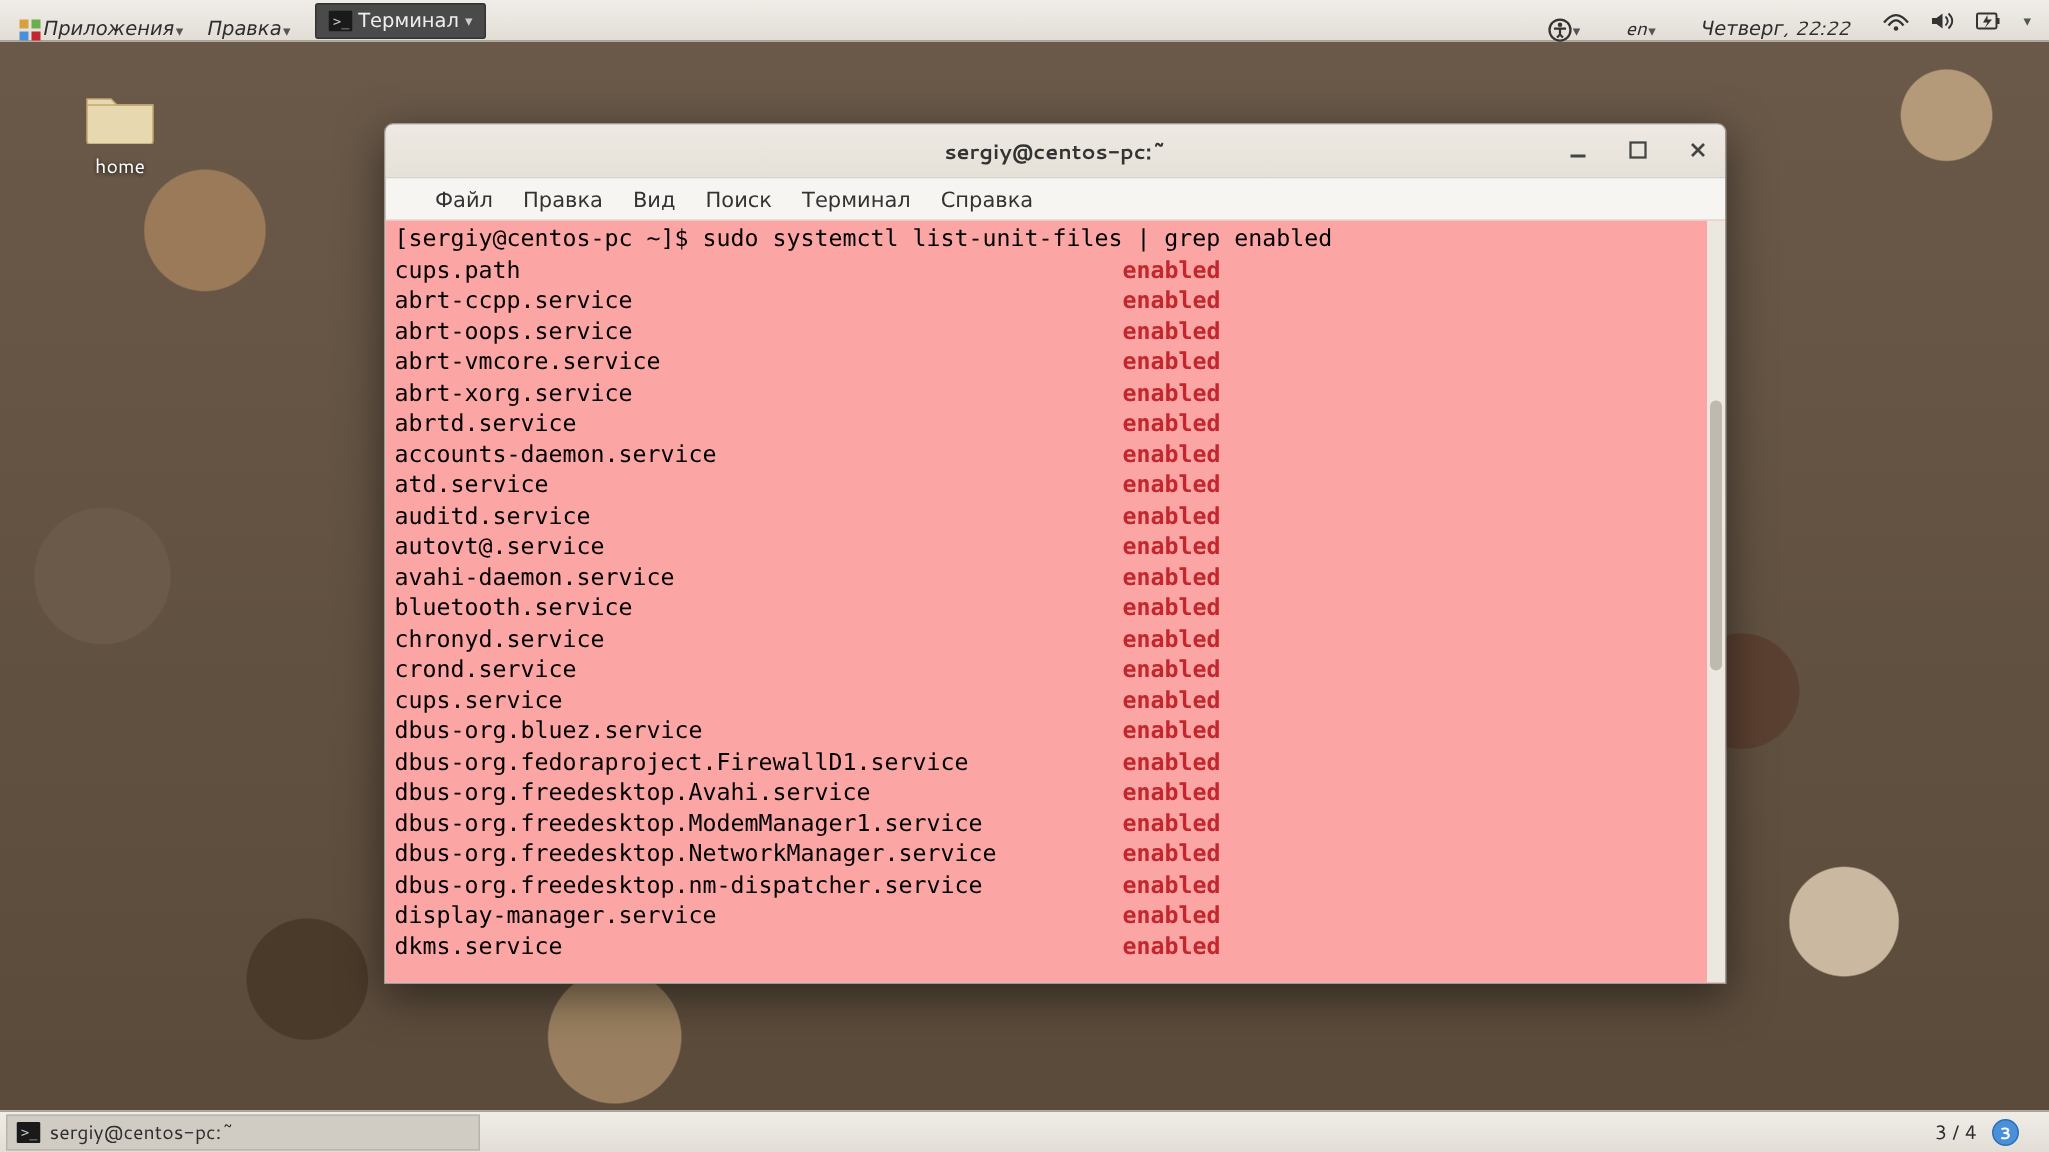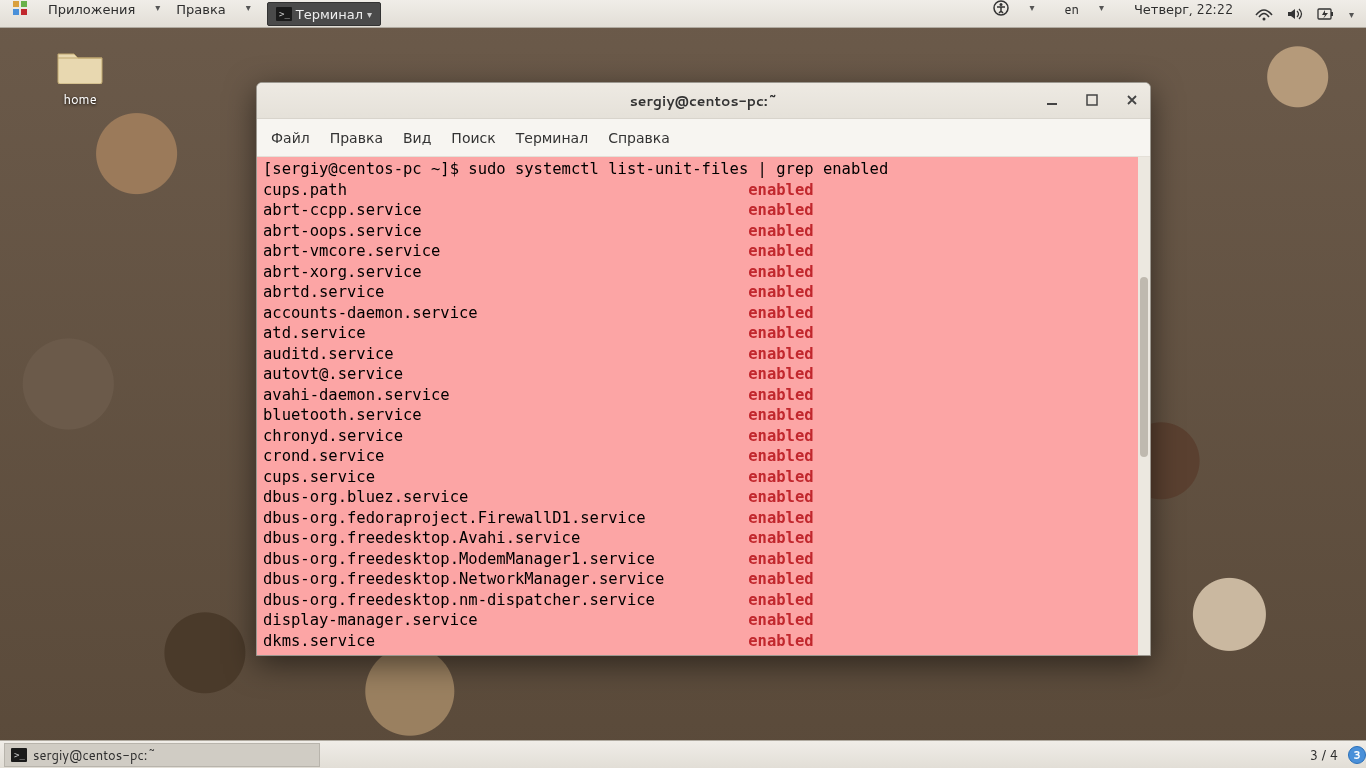--- a/index.html
+++ b/index.html
@@ -35,33 +35,33 @@
 .top-panel {
   position: absolute; top: 0; left: 0; right: 0; height: 28px;
   background: linear-gradient(#f0ede8, #e2ded6);
   border-bottom: 1px solid #b0aaa0;
   display: flex; align-items: center;
   font-size: 13px; color: #2e2e2e;
   z-index: 10;
 }
 .top-panel .left { display: flex; align-items: center; padding-left: 4px; }
 .top-panel .right { margin-left: auto; display: flex; align-items: center; gap: 14px; padding-right: 12px; }
-.panel-btn { display: flex; align-items: flex-start; gap: 20px; padding: 0 8px; height: 28px; cursor: pointer; }
+.panel-btn { display: flex; align-items: flex-end; gap: 1px; padding: 0 8px; height: 28px; cursor: pointer; font-style: italic; }
 .panel-icon { font-size: 14px; }
 .panel-arrow { font-size: 10px; color: #555; }
 .top-panel .task {
   display: flex; align-items: center; gap: 4px;
   background: #4a4a4a; color: #eee; height: 24px;
   padding: 0 8px; margin-left: 8px; border-radius: 2px;
   border: 1px solid #333;
 }
 
 
 .desktop-icons {
-  position: absolute; top: 40px; left: 20px;
+  position: absolute; top: 52px; left: 20px;
   display: flex; flex-direction: row; gap: 36px;
   z-index: 1;
 }
 .dicon { width: 120px; display: flex; flex-direction: column; align-items: center; gap: 2px; cursor: pointer; }
 .dicon .glyph { width: 48px; height: 48px; display: flex; align-items: center; justify-content: center; }
 .dicon .label { color: #fff; font-size: 13px; text-shadow: 0 1px 3px rgba(0,0,0,.9); }
 
 
 .window {
   position: absolute; left: 256px; top: 82px; width: 895px; height: 574px;
@@ -73,21 +73,21 @@
 }
 .titlebar {
   height: 36px; background: linear-gradient(#eeeae3,#e5e1d9);
   border-bottom: 1px solid #d8d4cc;
   display: flex; align-items: center; justify-content: center;
   position: relative; border-radius: 5px 5px 0 0;
 }
 .titlebar-title { font-size: 14px; color: #333; font-weight: bold; }
 .win-controls { position: absolute; right: 6px; top: 5px; display: flex; gap: 16px; }
 .win-controls .wc { width: 24px; height: 24px; display:flex; align-items:center; justify-content:center; color:#444; cursor:pointer; font-size: 14px;}
-.menubar { height: 38px; display:flex; align-items:center; padding-left: 4px; font-size:14px; color:#333; border-bottom:1px solid #e4e0d8;}
+.menubar { height: 28px; display:flex; align-items:center; padding-left: 23px; font-size:14px; color:#333; border-bottom:1px solid #e4e0d8;}
 .menubar .mi { padding: 0 10px; cursor:pointer; }
 .term {
   flex:1; background:#fca5a5; padding: 2px 6px;
   font-family: "DejaVu Sans Mono", monospace; font-size: 15.5px; line-height: 20.5px;
   color:#000; white-space: pre; overflow:hidden; position:relative;
 }
 .term-scrollbar { position:absolute; right:0; top:0; bottom:0; width:12px; background:#ece8e0; }
 .term-scrollbar .thumb{ position:absolute; left:2px; right:2px; top:120px; height:180px; background:#bfb9af; border-radius:4px; }
 .enabled { color:#c1272d; font-weight:bold; }
 
@@ -97,21 +97,21 @@
   background: linear-gradient(#f0ede8,#e2ded6);
   border-top:1px solid #b0aaa0;
   display:flex; align-items:center; z-index:10;
   font-size:13px; color:#2e2e2e;
 }
 .task-button {
   display:flex; align-items:center; gap:6px;
   background:#d0ccc4; border:1px solid #b8b4ac; height:24px;
   margin:2px 0 2px 4px; padding:0 12px 0 6px; width:316px;
 }
-.bottom-panel .right { margin-left:auto; display:flex; align-items:center; gap:10px; padding-right:0;}
+.bottom-panel .right { margin-left:auto; display:flex; align-items:center; gap:10px; padding-right:20px;}
 .ws-indicator { font-size:13px; }
 .ws-badge { width:18px; height:18px; border-radius:50%; background:#4a90d9; color:#fff; font-size:11px; display:flex;align-items:center;justify-content:center; font-weight:bold; border:1px solid #2a70b9;}
 
 svg{display:block}
 </style>
 </head>
 <body>
 
 <div class="wallpaper"></div>
 

